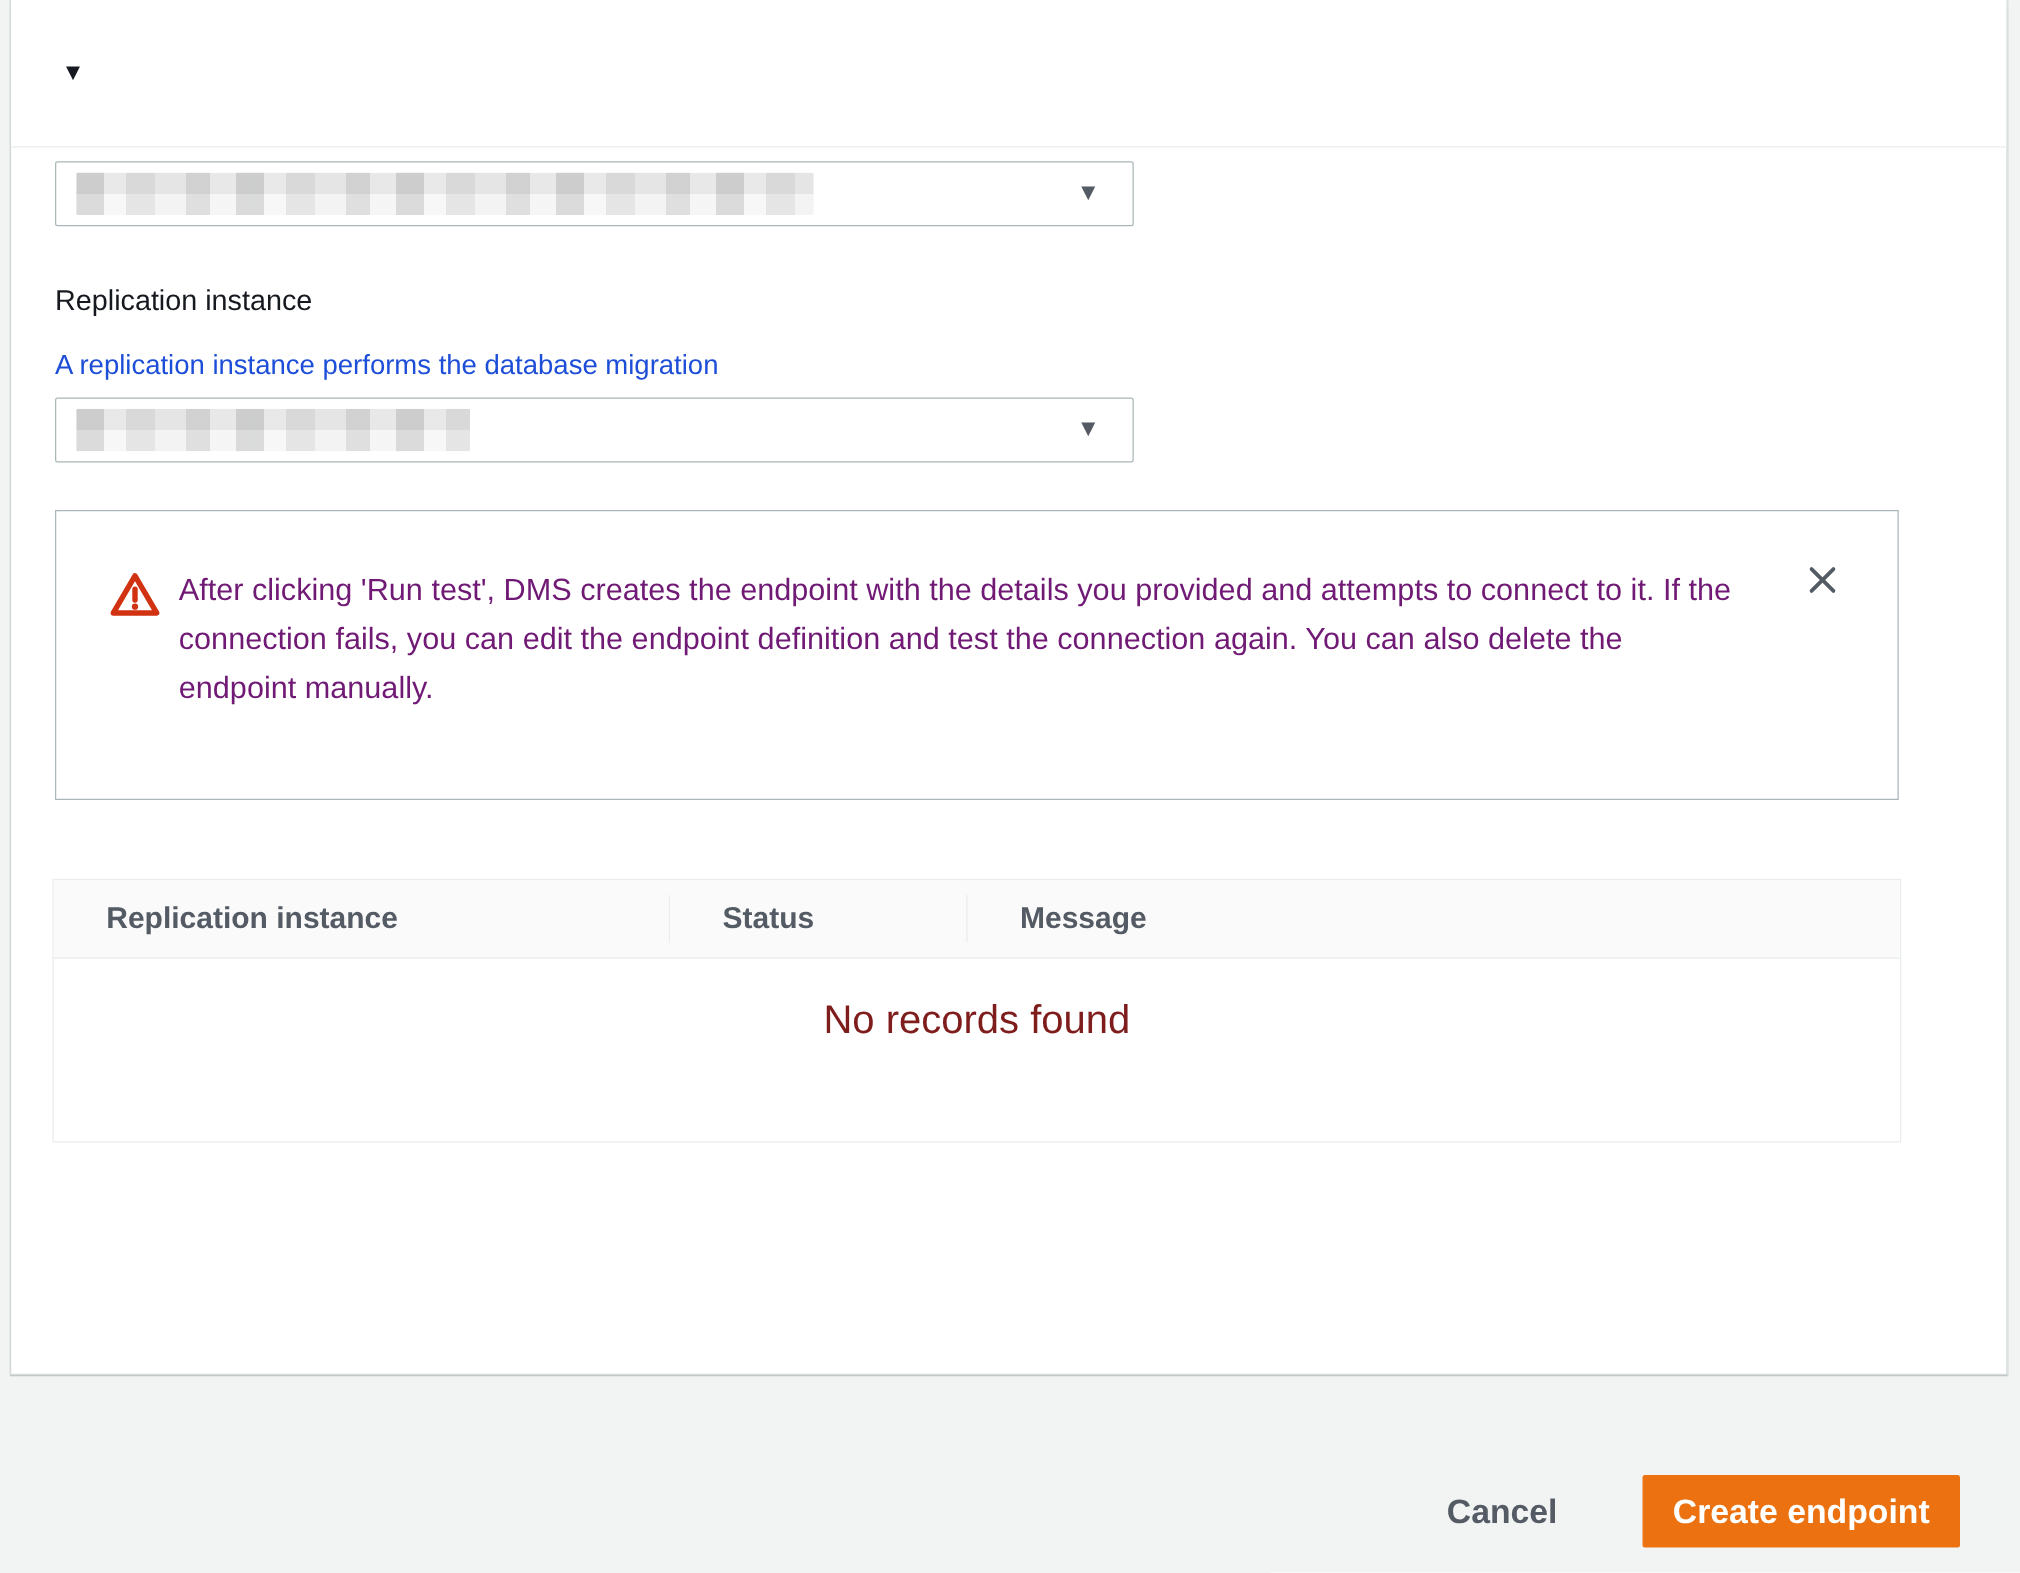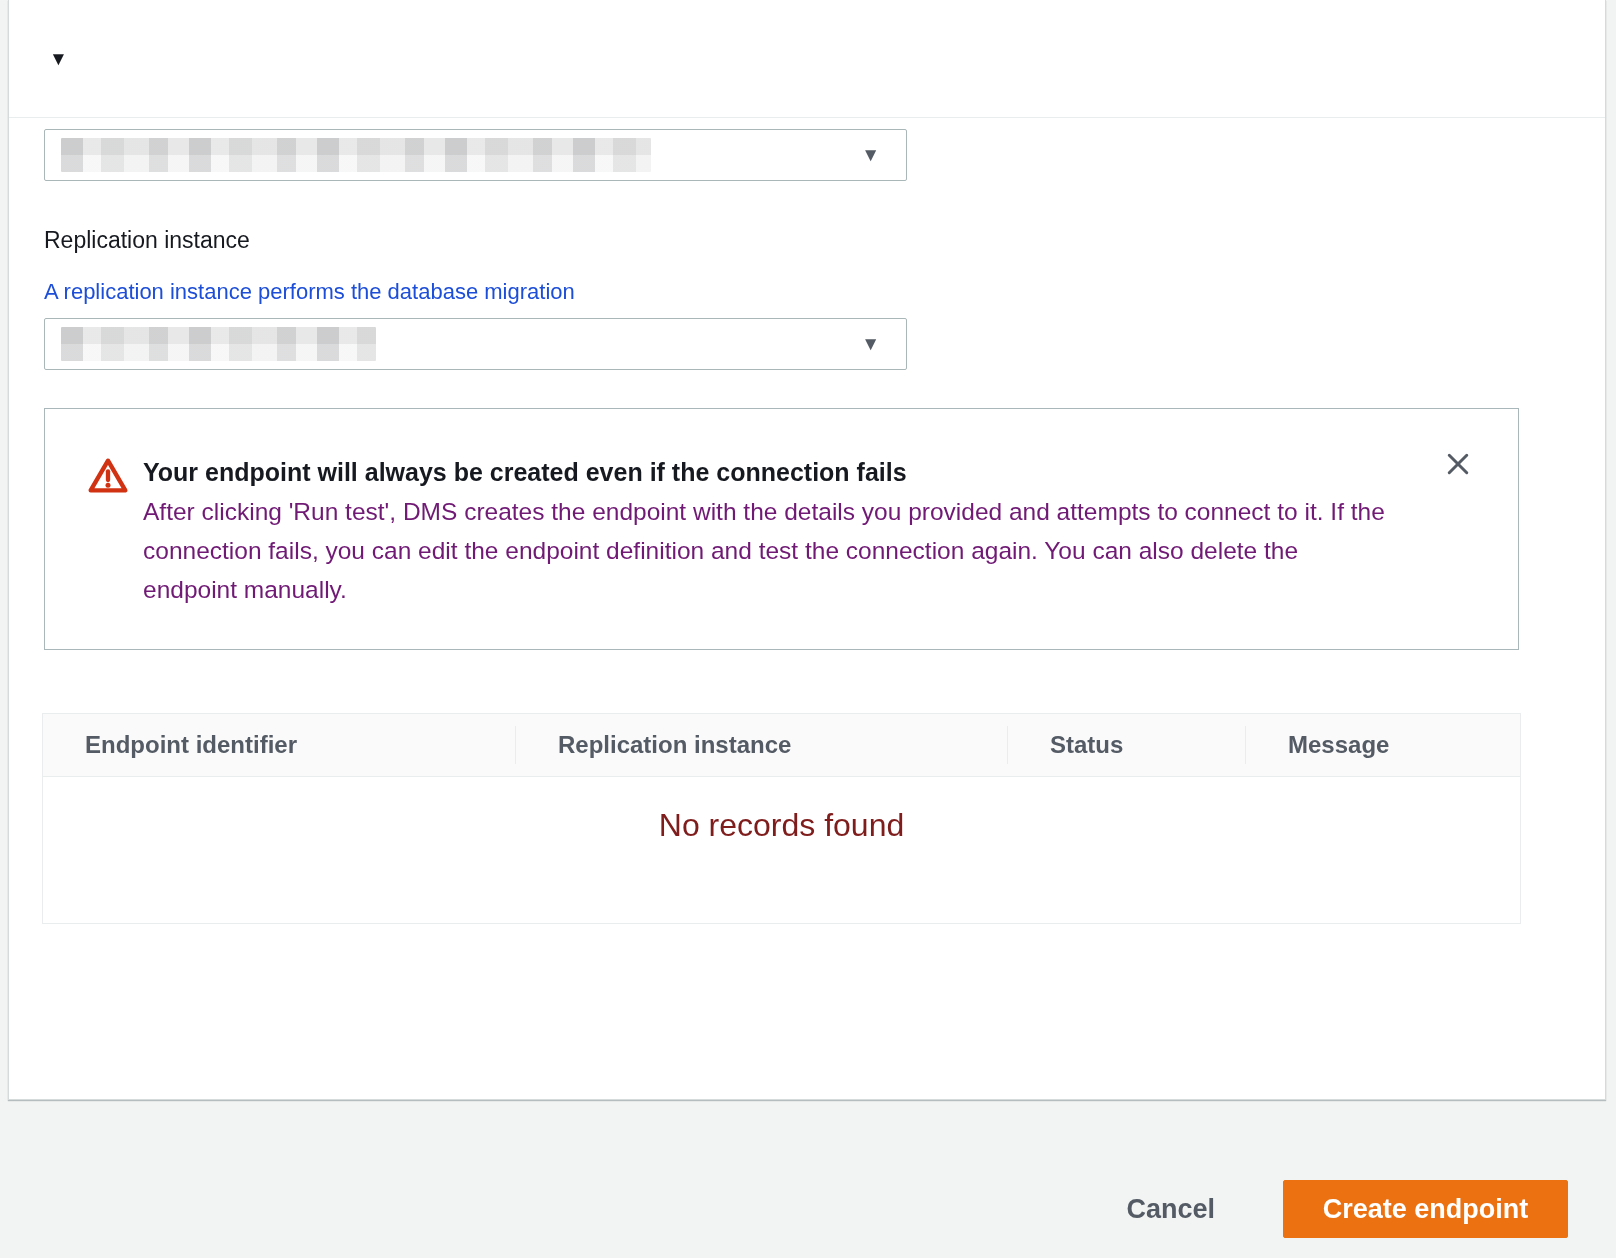--- a/index.html
+++ b/index.html
@@ -135,21 +135,21 @@
     position:absolute;top:1180px;right:48px;
     display:flex;align-items:center;
   }
   .cancel-btn{
     background:transparent;border:none;cursor:pointer;
     font-family:"Liberation Sans", sans-serif;
     font-size:27px;font-weight:bold;color:#545b64;
     margin-right:58px;padding:0 10px;
   }
   .create-btn{
-    width:285px;height:58px;font-size:27px;
+    width:254px;height:58px;font-size:27px;
   }
 </style>
 </head>
 <body>
 
 <div class="page">
   <div class="card">
 
     <div class="card-header">
       <span class="collapse-tri">▼</span>
@@ -175,38 +175,36 @@
       <div class="warning-box">
         <div class="warning-inner">
           <span class="warning-icon">
             <svg width="42" height="40" viewBox="0 0 24 24">
               <path d="M12 2.8 L22.4 20.6 H1.6 Z" fill="none" stroke="#d13212" stroke-width="2.6" stroke-linejoin="round"></path>
               <line x1="12" y1="9.2" x2="12" y2="14.4" stroke="#d13212" stroke-width="2.6" stroke-linecap="round"></line>
               <circle cx="12" cy="17.6" r="1.5" fill="#d13212"></circle>
             </svg>
           </span>
           <div class="warning-texts">
-            <div class="warning-title">Your endpoint will always be created even if the connection fails</div>
             <div class="warning-body">After clicking 'Run test', DMS creates the endpoint with the details you provided and attempts to connect to it. If the connection fails, you can edit the endpoint definition and test the connection again. You can also delete the endpoint manually.</div>
           </div>
         </div>
         <button class="warning-close">
           <svg width="30" height="30" viewBox="0 0 24 24">
             <line x1="5" y1="5" x2="19" y2="19" stroke="#545b64" stroke-width="2.4" stroke-linecap="round"></line>
             <line x1="19" y1="5" x2="5" y2="19" stroke="#545b64" stroke-width="2.4" stroke-linecap="round"></line>
           </svg>
         </button>
       </div>
 
       
 
       
       <div class="results-table">
         <div class="rt-header">
-          <div class="rt-col c1">Endpoint identifier</div>
           <div class="rt-col c2">Replication instance</div>
           <div class="rt-col c3">Status</div>
           <div class="rt-col c4">Message</div>
         </div>
         <div class="rt-empty">No records found</div>
       </div>
 
     </div>
   </div>
 

